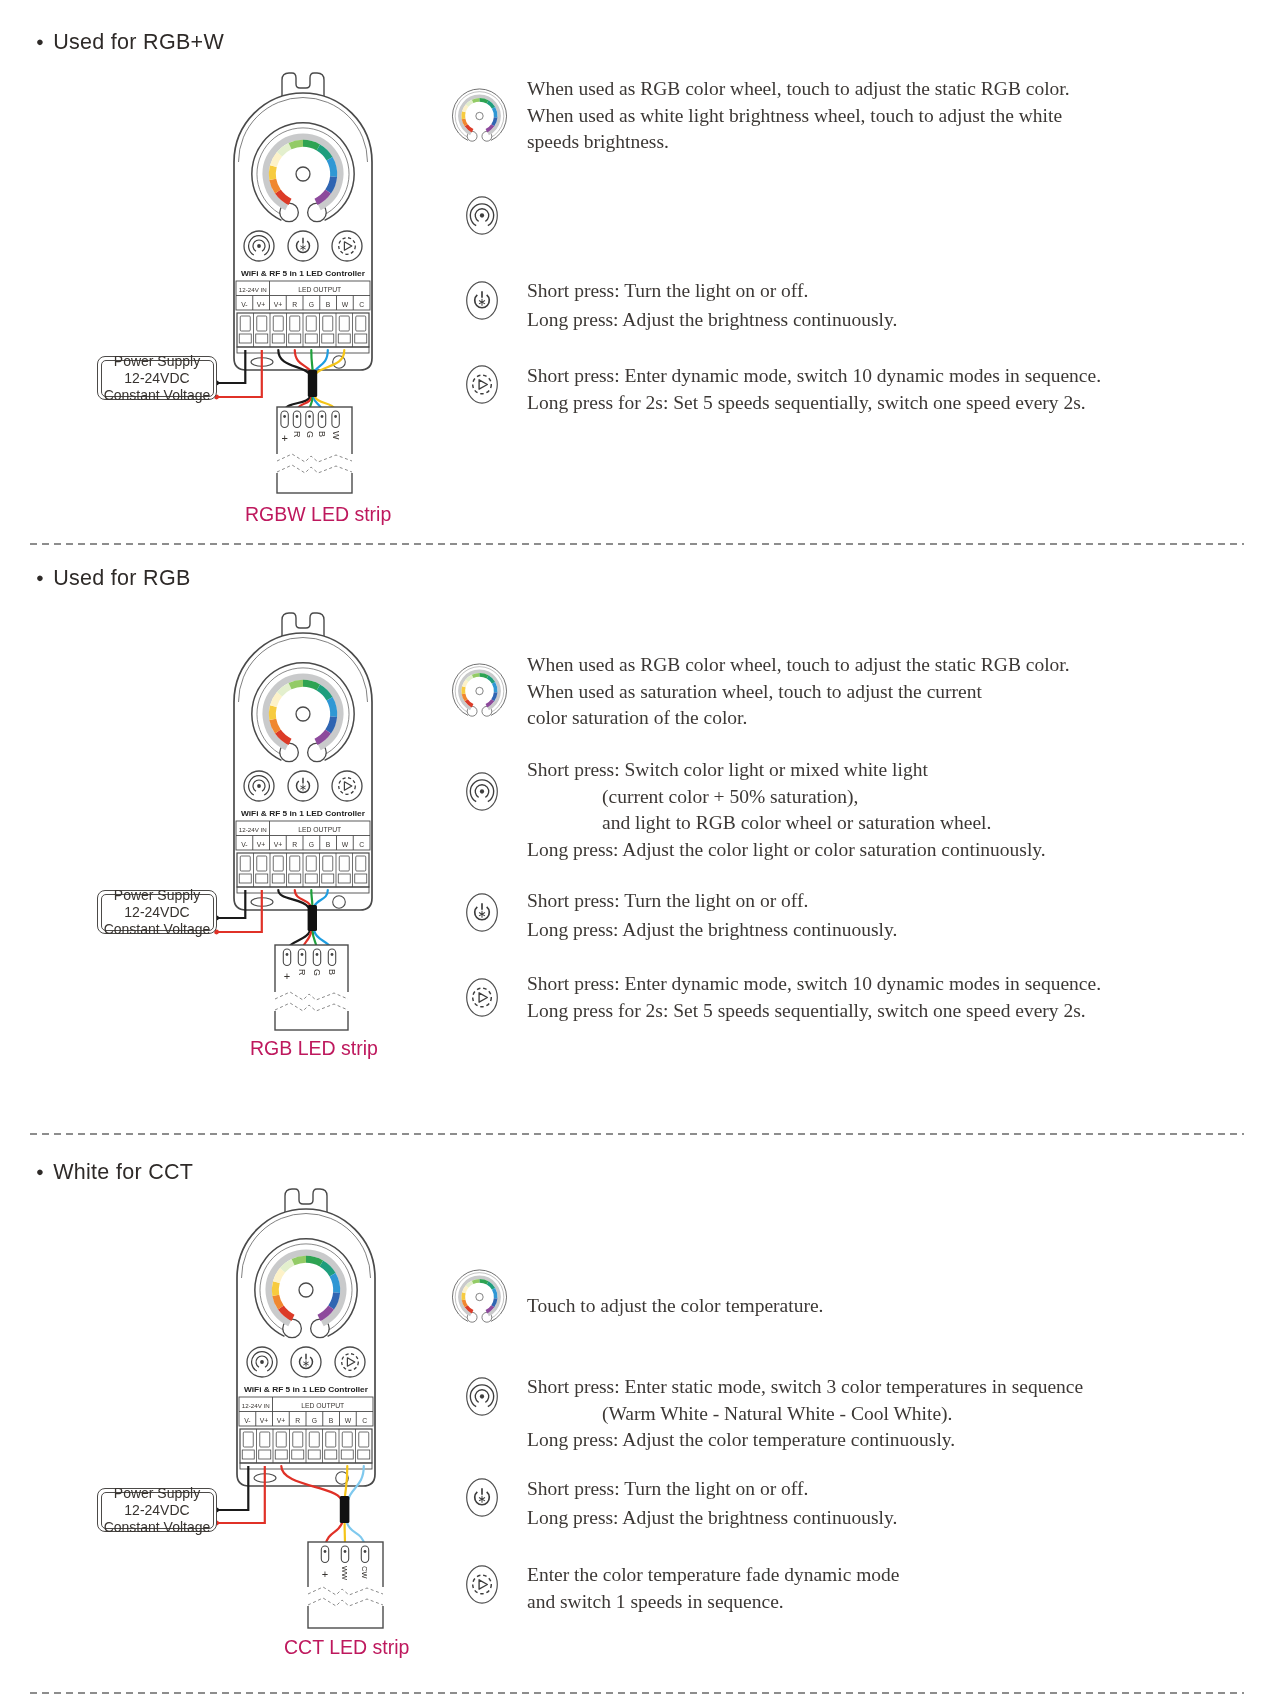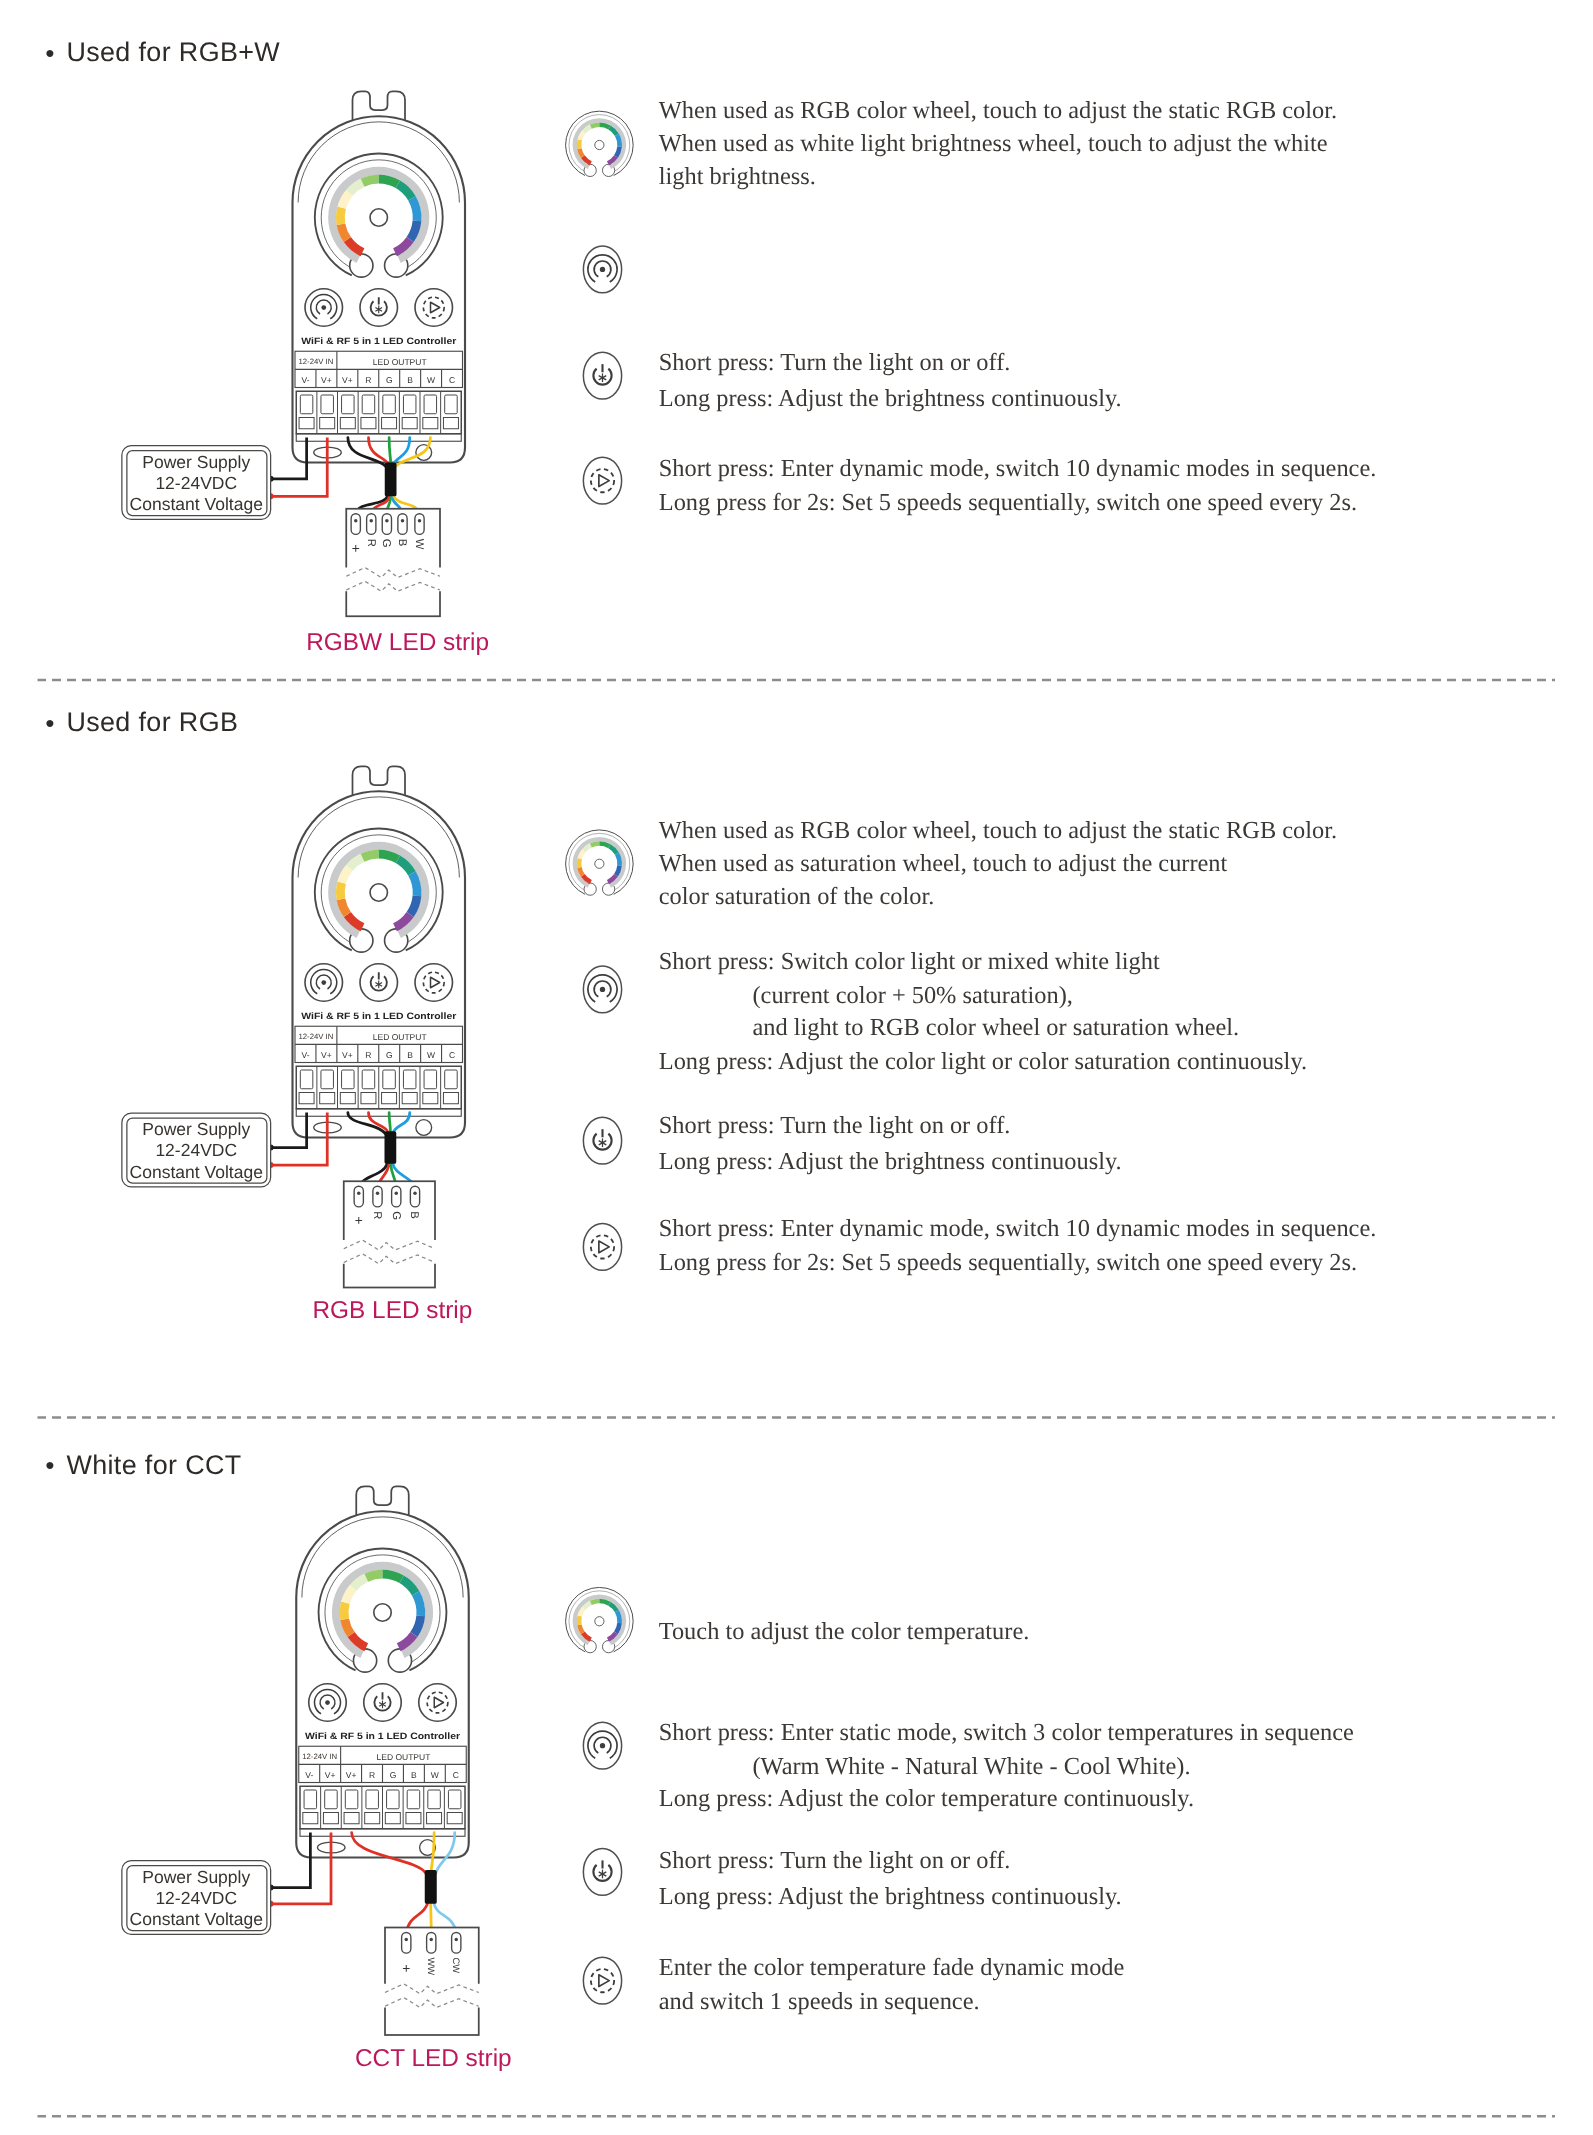--- a/index.html
+++ b/index.html
@@ -3,21 +3,21 @@
 <meta charset="utf-8">
 <style>
   * { margin:0; padding:0; box-sizing:border-box; }
   body { font-family:"Liberation Sans", sans-serif; background:#fff; }
   .page { position:relative; width:1274px; height:1708px; background:#ffffff; overflow:hidden; color:#3c3835; }
   .heading { position:absolute; left:36px; font-size:21.5px; color:#2e2a28; letter-spacing:0.3px; white-space:nowrap; }
   .heading .blt { font-size:13px; vertical-align:3px; margin-right:9px; }
   .row-text { position:absolute; left:527px; width:730px; font-size:19.5px; line-height:26.5px; color:#3c3835; white-space:nowrap;font-family:Liberation Serif, serif; }
   .row-text.lh28 { line-height:28.5px; }
   .row-text .ind { margin-left:75px; }
-  .psu { position:absolute; width:120px; height:60px; border:1.6px solid #4c4a48; border-radius:8px; background:#fff; padding:2.5px; }
+  .psu { position:absolute; width:120px; height:44px; border:1.6px solid #4c4a48; border-radius:8px; background:#fff; padding:2.5px; }
   .psu-in { width:100%; height:100%; border:1px solid #4c4a48; border-radius:5px; display:flex; flex-direction:column; justify-content:center; text-align:center; font-size:14px; line-height:17px; color:#37332f; }
   .strip-label { position:absolute; font-size:19.5px; color:#be185d; white-space:nowrap; }
   .divider { position:absolute; left:30px; width:1214px; height:1.6px;
      background:repeating-linear-gradient(90deg,#8d8d8d 0 7px, transparent 7px 12px); }
   svg { position:absolute; overflow:visible; }
   svg text { font-family:"Liberation Sans", sans-serif; }
   .pinlbl { fill:#37332f; }
 </style>
 </head>
 <body>
@@ -219,21 +219,21 @@
       <use href="#g-power" transform="scale(1.12)"></use>
 </svg>
 <svg style="left:465px; top:364px" width="34" height="41" viewBox="-17 -20.5 34 41">
   <ellipse rx="15.3" ry="18.7" fill="#fff" stroke="#4f4f4f" stroke-width="1.2"></ellipse>
       <use href="#g-dynamic" transform="scale(1.12)"></use>
 </svg>
 
 <div class="row-text" style="top:76px">
   <div>When used as RGB color wheel, touch to adjust the static RGB color.</div>
   <div>When used as white light brightness wheel, touch to adjust the white</div>
-  <div>light brightness.</div>
+  <div>speeds brightness.</div>
 </div>
 <div class="row-text lh28" style="top:277px">
   <div>Short press: Turn the light on or off.</div>
   <div>Long press: Adjust the brightness continuously.</div>
 </div>
 <div class="row-text" style="top:363px">
   <div>Short press: Enter dynamic mode, switch 10 dynamic modes in sequence.</div>
   <div>Long press for 2s: Set 5 speeds sequentially, switch one speed every 2s.</div>
 </div>
 

